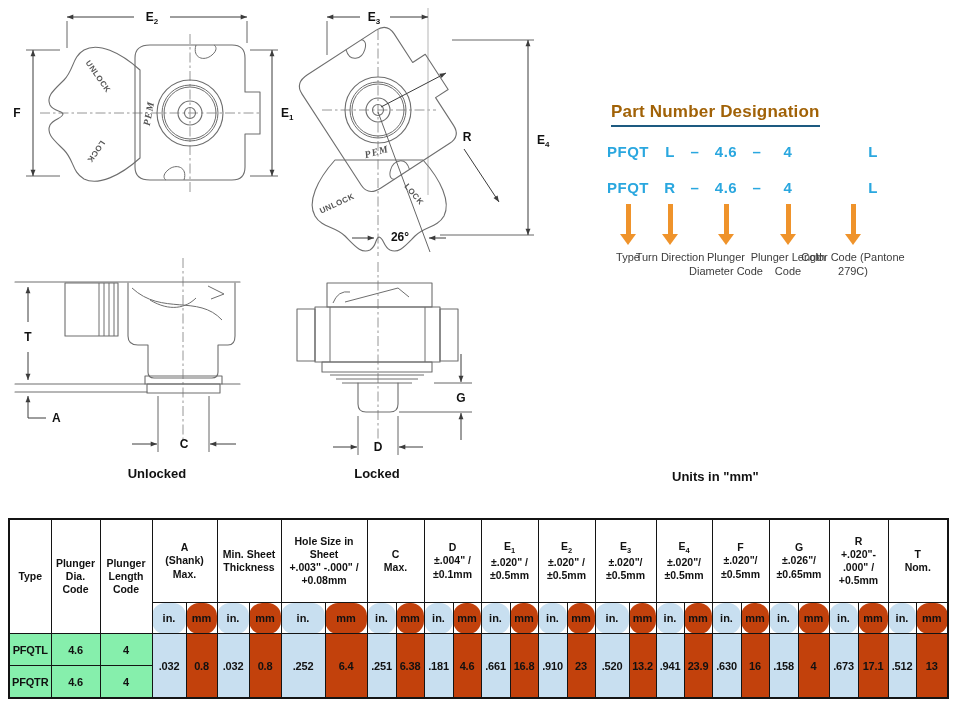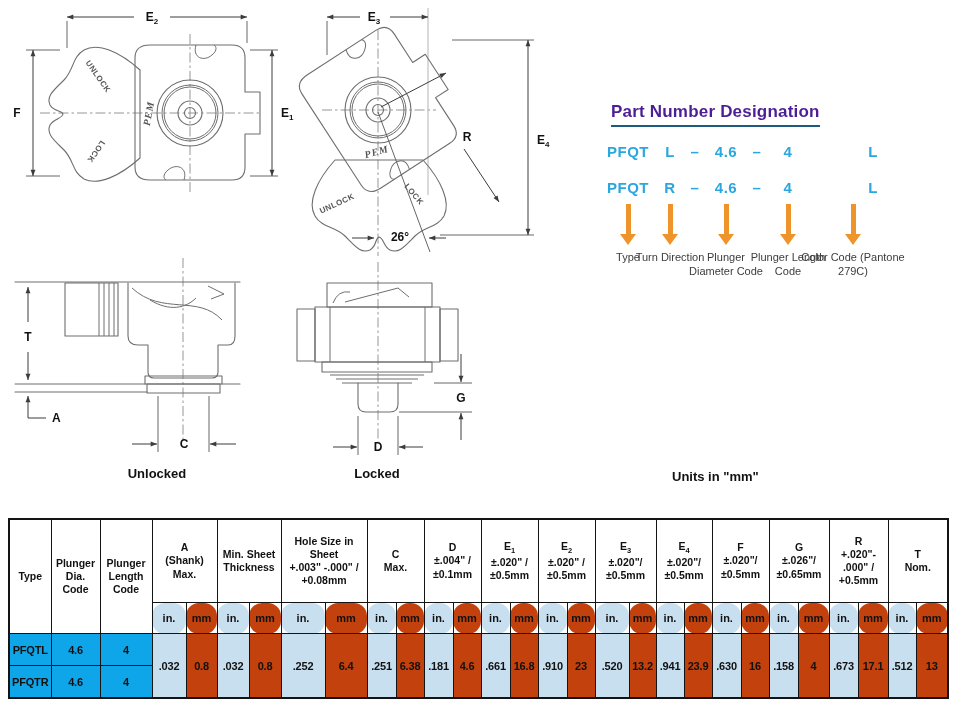--- a/index.html
+++ b/index.html
@@ -13,21 +13,21 @@
   .ext{fill:none;stroke:#555;stroke-width:0.9;}
   .ctr{fill:none;stroke:#8a8a8a;stroke-width:0.9;stroke-dasharray:10 3 2.5 3;}
   .lbl{font:700 12px "Liberation Sans",sans-serif;fill:#111;}
   .lblsub{font-size:8px;}
   .engrave{font:700 8px "Liberation Sans",sans-serif;fill:#555;letter-spacing:.5px;}
   .pem{font:italic 700 10px "Liberation Serif",serif;fill:#555;letter-spacing:1px;}
   .cap{font:700 13px "Liberation Sans",sans-serif;fill:#111;}
 
   
   .pnd{position:absolute;left:597px;top:102px;width:356px;}
-  .pnd-title{font-size:17px;font-weight:700;color:#4c1d95;border-bottom:2px solid #1d5a80;display:inline-block;margin:0 0 0 14px;padding-bottom:3px;letter-spacing:.2px;}
+  .pnd-title{font-size:17px;font-weight:700;color:#a16207;border-bottom:2px solid #1d5a80;display:inline-block;margin:0 0 0 14px;padding-bottom:3px;letter-spacing:.2px;}
   .pn-grid{display:grid;grid-template-columns:56px 28px 22px 40px 22px 40px 130px;margin:16px 0 0 3px;row-gap:19px;}
   .pn-grid span{color:#2aa7df;font-weight:700;font-size:15px;text-align:center;letter-spacing:.5px;}
   .callouts{position:relative;height:100px;margin-top:8px;}
   .callout{position:absolute;top:0;transform:translateX(-50%);text-align:center;}
   .c1{left:31px;}.c2{left:73px;}.c3{left:129px;}.c4{left:191px;}.c5{left:256px;}
   .arrow{width:5px;height:30px;background:#ef932b;margin:0 auto;position:relative;}
   .arrow::after{content:"";position:absolute;left:50%;transform:translateX(-50%);top:100%;width:0;height:0;border:8px solid transparent;border-top:11px solid #ef932b;border-bottom:none;}
   .callout-label{font-size:11px;color:#3c3c3c;line-height:1.3;margin:16px auto 0;width:80px;}
   .c5 .callout-label{width:118px;}
   .pnd-desc{font-size:12.5px;color:#222;line-height:1.5;margin:30px 0 0 12px;width:278px;}
@@ -35,21 +35,21 @@
   .units-note{position:absolute;left:672px;top:469px;font-weight:700;font-size:13px;color:#111;}
 
   
   #spec-table{position:absolute;left:8px;top:518px;border-collapse:collapse;table-layout:fixed;background:#fff;border:2px solid #141414;}
   #spec-table th,#spec-table td{border:1.5px solid #141414;font-weight:700;color:#111;text-align:center;vertical-align:middle;padding:0;overflow:hidden;}
   #spec-table thead tr.row-groups th{font-size:10.5px;height:82px;line-height:1.25;background:#fff;}
   #spec-table thead tr.row-units th{font-size:11px;height:30px;border-radius:13px;}
   #spec-table tbody td{font-size:11px;height:31px;letter-spacing:-.2px;}
   .col-in{background:#c8dff0;}
   .col-mm{background:#c2410c;}
-  .cell-gray{background:#0ea5e9;margin-left:24px;}
+  .cell-gray{background:#86efac;margin-left:24px;}
   td.cell-type{text-align:left;padding-left:5px;}
   #spec-table sub{font-size:7.5px;}
 </style>
 </head>
 <body>
 
 <div class="page">
 
   <svg class="drawings" width="570" height="500" viewBox="0 0 570 500">
     <defs>

